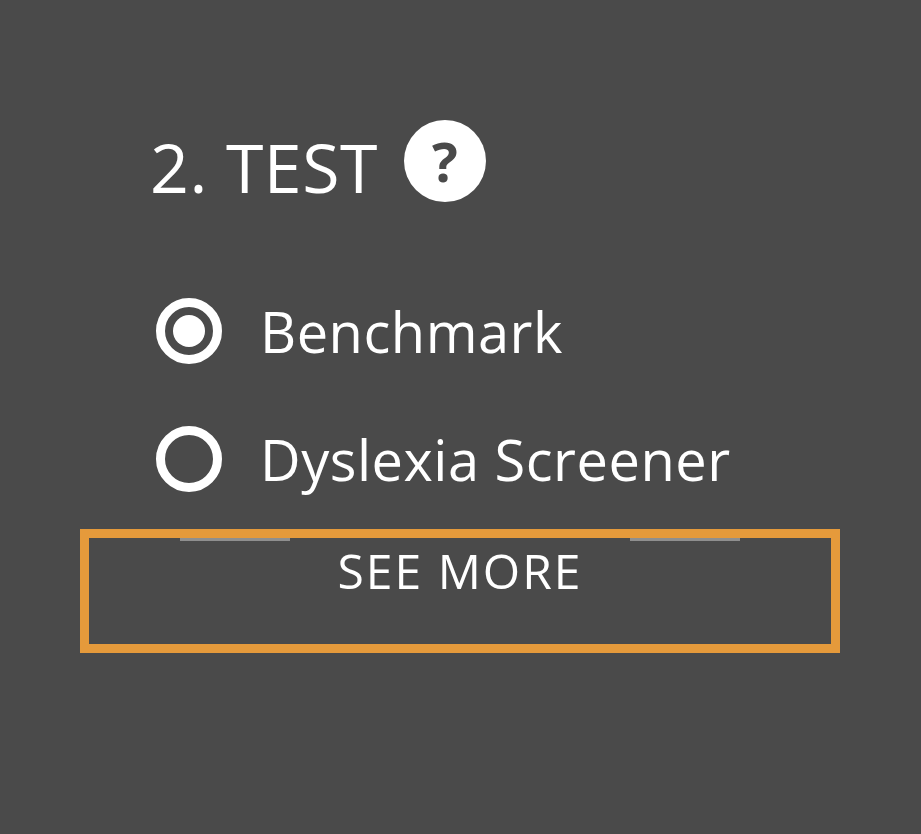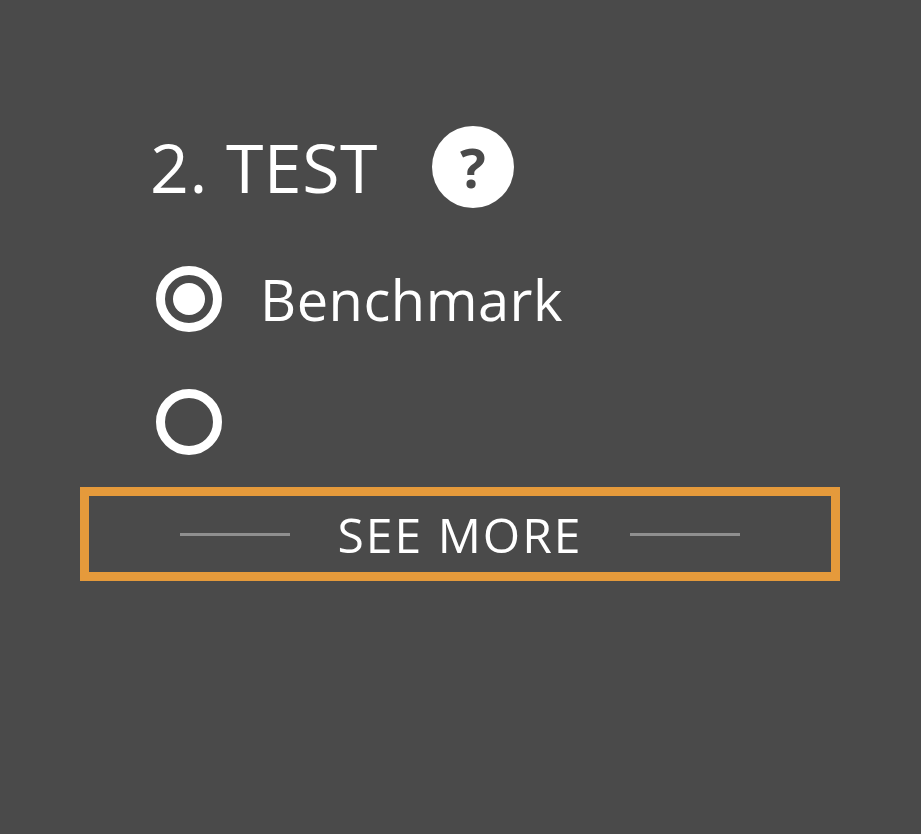--- a/index.html
+++ b/index.html
@@ -8,23 +8,23 @@
     height: 834px;
     background: #4a4a4a;
     font-family: "Segoe UI", "Open Sans", Arial, sans-serif;
     color: #ffffff;
   }
   .container {
     padding: 120px 80px 0 150px;
   }
   .heading-row {
     display: flex;
-    align-items: center;
-    gap: 54px;
-    margin-bottom: 48px;
+    align-items: flex-start;
+    gap: 26px;
+    margin-bottom: 80px;
   }
   .heading {
     font-size: 68px;
     font-weight: 400;
     color: #ffffff;
     letter-spacing: 0.5px;
   }
   .help-circle {
     width: 82px;
     height: 82px;
@@ -77,23 +77,22 @@
     letter-spacing: 0.5px;
   }
   .see-more-wrap {
     margin-left: -70px;
     margin-right: -0px;
     margin-top: 32px;
   }
   .see-more-btn {
     border: 9px solid #e59a3b;
     width: 760px;
-    height: 94px;
+    height: 124px;
     display: flex;
-    align-items: center;
     justify-content: center;
     gap: 48px;
     cursor: pointer;
     background: transparent;
   }
   .see-more-line {
     height: 3px;
     background: #8f8f8f;
     width: 110px;
   }
@@ -120,20 +119,21 @@
 
     <div class="option-row">
       <div class="radio-outer">
         <div class="radio-inner"></div>
       </div>
       <div class="option-label">Benchmark</div>
     </div>
 
     <div class="option-row">
       <div class="radio-outer"></div>
+      <div class="option-label">Dyslexia Screener</div>
     </div>
 
 
   </div>
 
   <div class="see-more-wrap">
     <div class="see-more-btn">
       <div class="see-more-line"></div>
       <div class="see-more-text">SEE MORE</div>
       <div class="see-more-line"></div>

